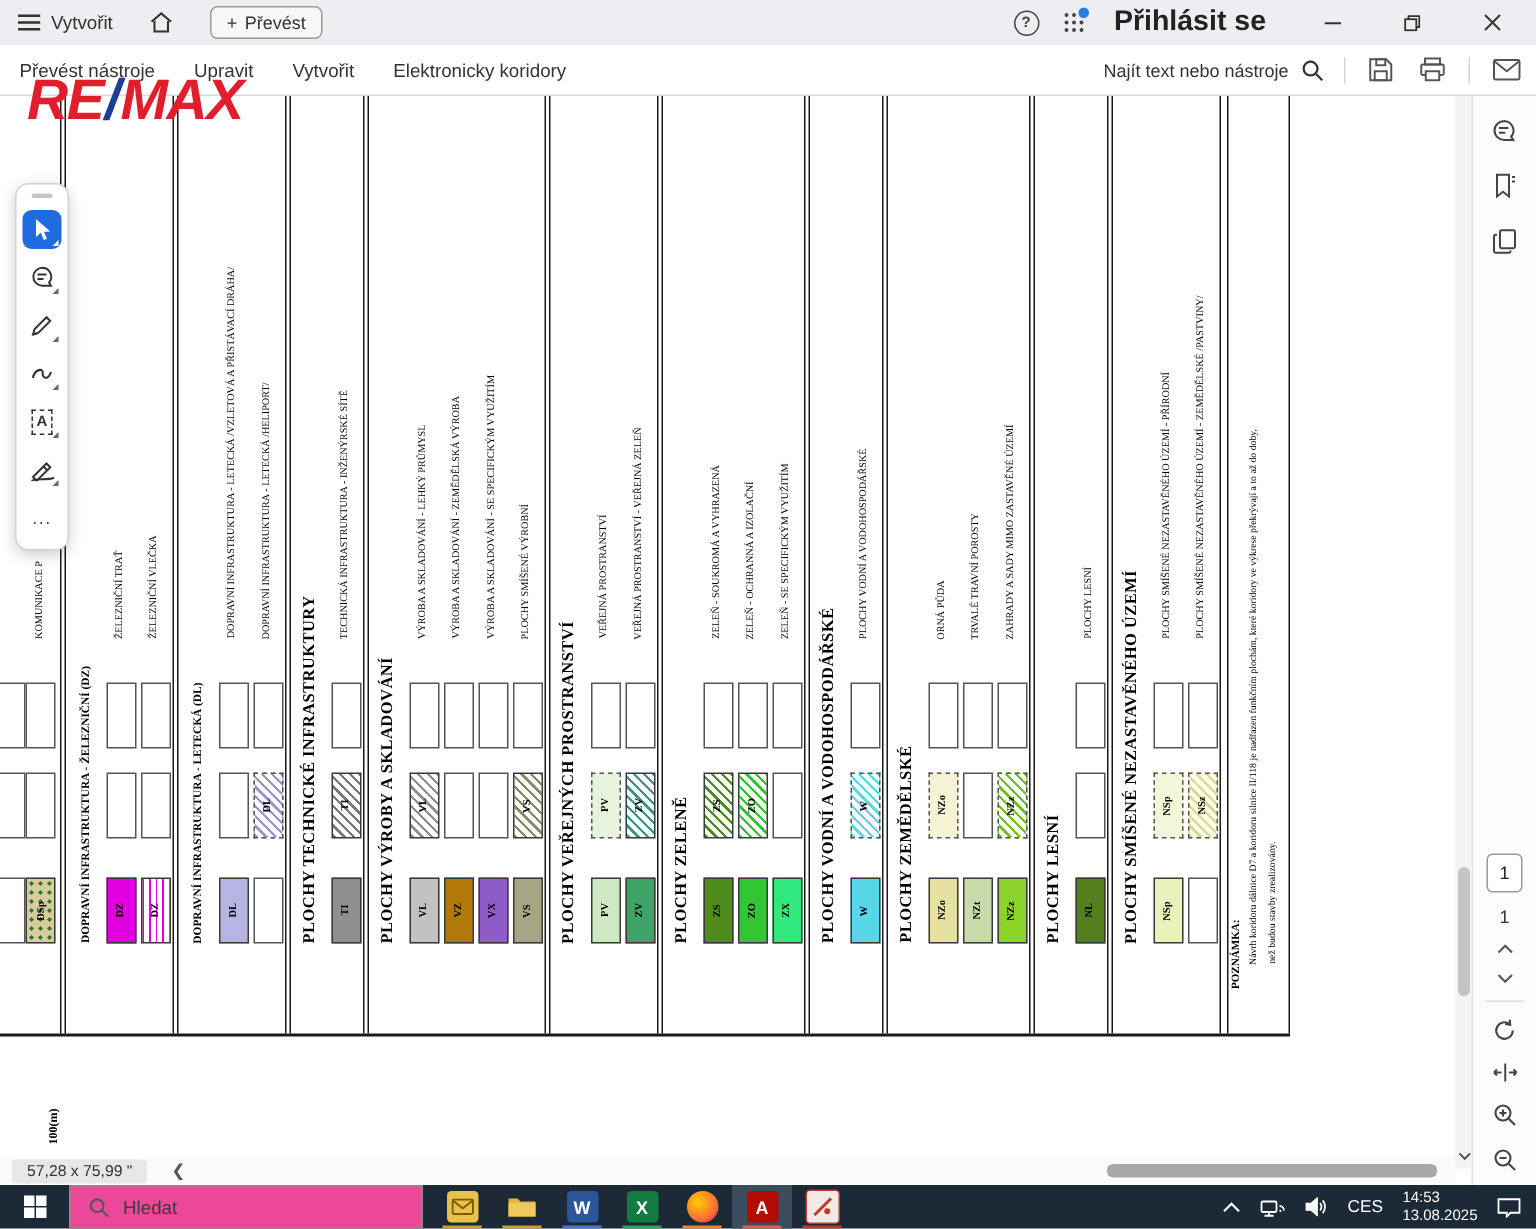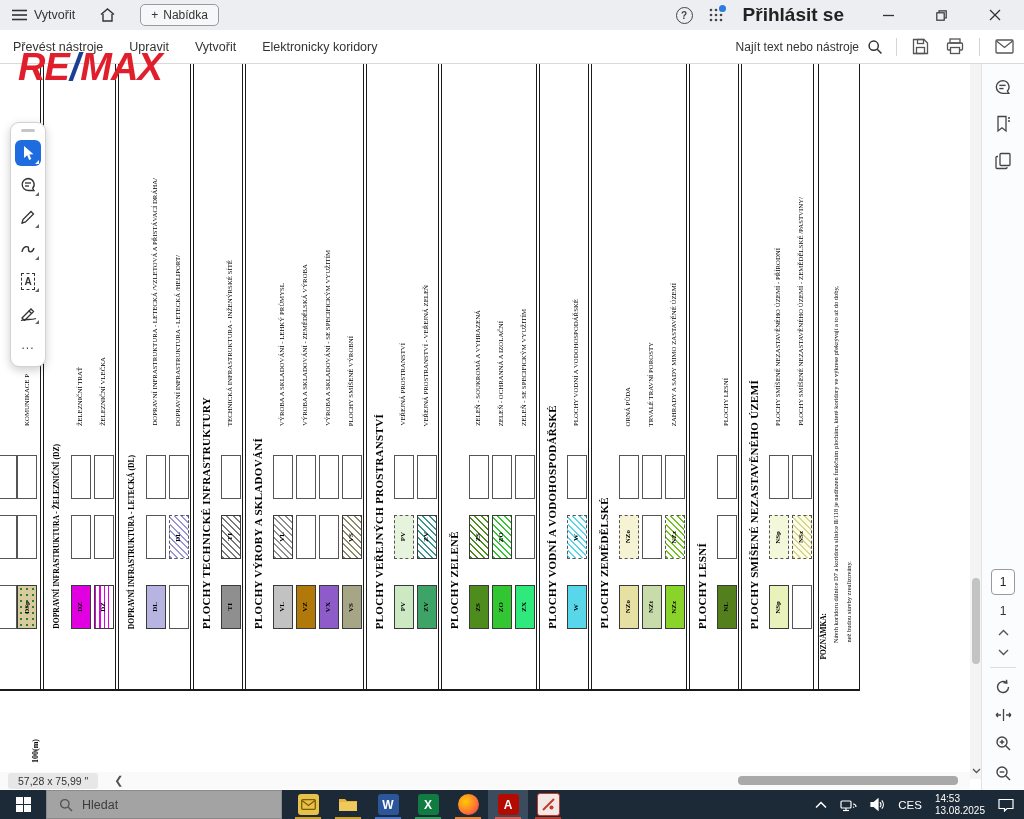--- a/index.html
+++ b/index.html
@@ -100,21 +100,21 @@
   .page-box{width:22px;height:24px;border:1px solid #9a9a9a;border-radius:4px;background:#fff;display:flex;
             align-items:center;justify-content:center;font-size:12px;color:#222;}
   .page-total{font-size:12px;color:#333;}
   .sb-div{width:26px;height:1px;background:#ddd;}
 
   
   .taskbar{position:absolute;bottom:0;left:0;right:0;height:29px;background:#1c2a38;display:flex;align-items:stretch;z-index:50;}
   .start-btn{width:46px;display:flex;align-items:center;justify-content:center;cursor:pointer;}
   .win-logo{display:grid;grid-template-columns:7px 7px;grid-template-rows:7px 7px;gap:1px;}
   .win-logo div{background:#fdfdfd;}
-  .search-box{width:222px;background:#a3a3a3;border:1px solid #8a8a8a;display:flex;align-items:center;gap:9px;
+  .search-box{width:222px;background:#ec4899;border:1px solid #8a8a8a;display:flex;align-items:center;gap:9px;
               padding-left:12px;font-size:12.5px;color:#3c3c3c;cursor:text;}
   .task-apps{display:flex;align-items:stretch;margin-left:6px;}
   .app-cell{position:relative;width:40px;display:flex;align-items:center;justify-content:center;cursor:pointer;}
   .app-cell.active{background:#3a4c5d;}
   .app-underline{position:absolute;bottom:0;left:7px;right:7px;height:2px;}
   .appicon{width:21px;height:21px;border-radius:3px;display:flex;align-items:center;justify-content:center;
            font-size:12px;font-weight:bold;color:#fff;}
   .tray{margin-left:auto;display:flex;align-items:center;gap:13px;padding-right:10px;color:#fff;}
   .tray-item{display:flex;align-items:center;justify-content:center;cursor:pointer;}
   .lang{font-size:11.5px;}
@@ -140,21 +140,21 @@
     <button class="home-btn">
       <span>
         <svg width="17" height="16" viewBox="0 0 17 16" fill="none" stroke="#333" stroke-width="1.4">
             <path d="M2 7.5 L8.5 2 L15 7.5"></path>
             <path d="M4 7 V14 H13 V7"></path>
           </svg>
       </span>
     </button>
     <button class="create-btn">
       <span>+</span>
-      <span>Nabídka</span>
+      <span>Převést</span>
     </button>
   </div>
   <div class="tb-right">
     <span class="help-circ">?</span>
     <span class="grid-icon">
       <svg width="14" height="14" viewBox="0 0 14 14" fill="#444">
           <circle cx="2" cy="2" r="1.3"></circle>
           <circle cx="7" cy="2" r="1.3"></circle>
           <circle cx="12" cy="2" r="1.3"></circle>
           <circle cx="2" cy="7" r="1.3"></circle>

